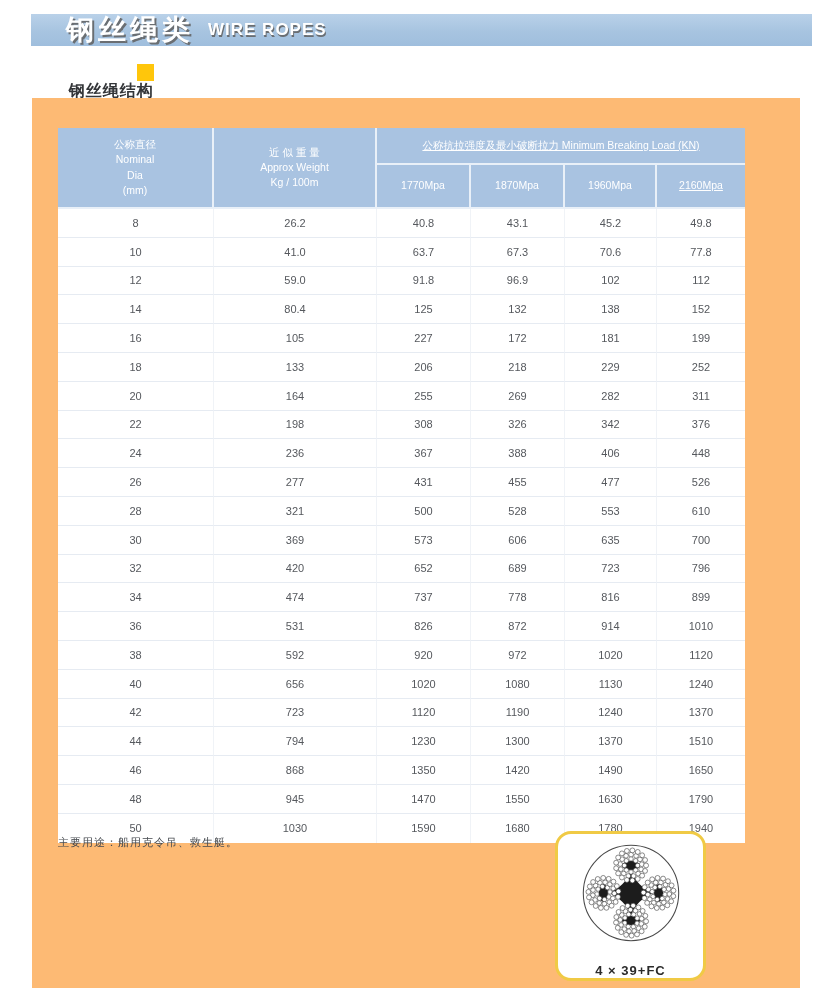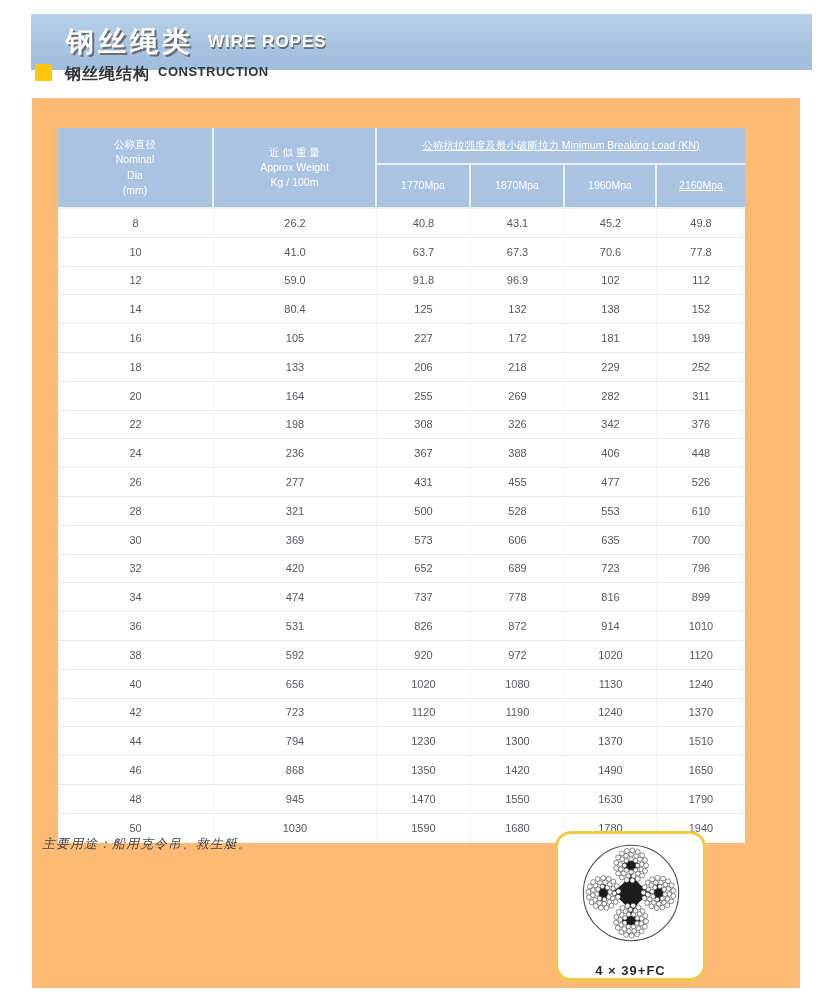--- a/index.html
+++ b/index.html
@@ -1,35 +1,35 @@
 <!DOCTYPE html>
 <html><head>
 <meta charset="utf-8">
 <style>
   * { margin:0; padding:0; box-sizing:border-box; }
   html,body { width:830px; height:1000px; background:#ffffff; font-family:"Liberation Sans", sans-serif; }
   .canvas { position:relative; width:830px; height:1000px; overflow:hidden; }
 
   
   .title-bar {
-    position:absolute; left:31px; top:14px; width:781px; height:56px;
+    position:absolute; left:31px; top:14px; width:781px; height:32px;
     background:linear-gradient(#b9d1e9 0%, #a7c4e0 55%, #9fbedd 100%);
     display:flex; align-items:center; padding-left:35px;
   }
   .title-cn {
     font-size:28px; font-weight:bold; color:#ffffff; letter-spacing:4px;
     text-shadow:2px 2px 0 #6a6e72;
   }
   .title-en {
     font-size:17px; font-weight:bold; color:#ffffff; letter-spacing:1px;
     margin-left:14px; text-shadow:1px 2px 0 #6a6e72;
   }
 
   
-  .section-row { position:absolute; left:35px; top:64px; height:20px; display:flex; align-items:flex-start; }
+  .section-row { position:absolute; left:35px; top:64px; height:20px; display:flex; align-items:flex-end;flex-direction:column; }
   .bullet { width:17px; height:17px; background:#ffc60b; flex:0 0 auto; }
   .section-cn { margin-left:13px; font-size:16px; font-weight:bold; color:#333538; letter-spacing:1px; }
   .section-en { margin-left:8px; font-size:13px; font-weight:bold; color:#333538; letter-spacing:0.5px; }
 
   
   .panel { position:absolute; left:32px; top:98px; width:768px; height:890px; background:#fdba74; }
 
   
   table.spec { position:absolute; left:26px; top:30px; border-collapse:separate; border-spacing:0; table-layout:fixed; }
   table.spec col.c1 { width:156px; }
@@ -48,21 +48,21 @@
   th.load-span { height:37px; }
   tr.grades th { height:44px; }
   tbody td {
     background:#ffffff; color:#55585d; font-size:11px; text-align:center;
     height:28.8px; border-bottom:1px solid #e6ebf2; border-right:1px solid #f0f3f7;
   }
   tbody td:last-child { border-right:none; }
   tbody tr:last-child td { border-bottom:none; }
 
   
-  .footer-note { position:absolute; left:10px; top:737px; font-size:13px; color:#45494e; letter-spacing:1px;font-style:italic; }
+  .footer-note { position:absolute; left:26px; top:737px; font-size:11px; color:#45494e; letter-spacing:1px; }
 
   
   .rope-card {
     position:absolute; left:523px; top:733px; width:151px; height:150px;
     background:#ffffff; border:3px solid #f0ca45; border-radius:16px;
     display:flex; flex-direction:column; align-items:center; justify-content:flex-start;
     padding-top:6px;
     gap:15px;
   }
   .rope-card svg { display:block; }

